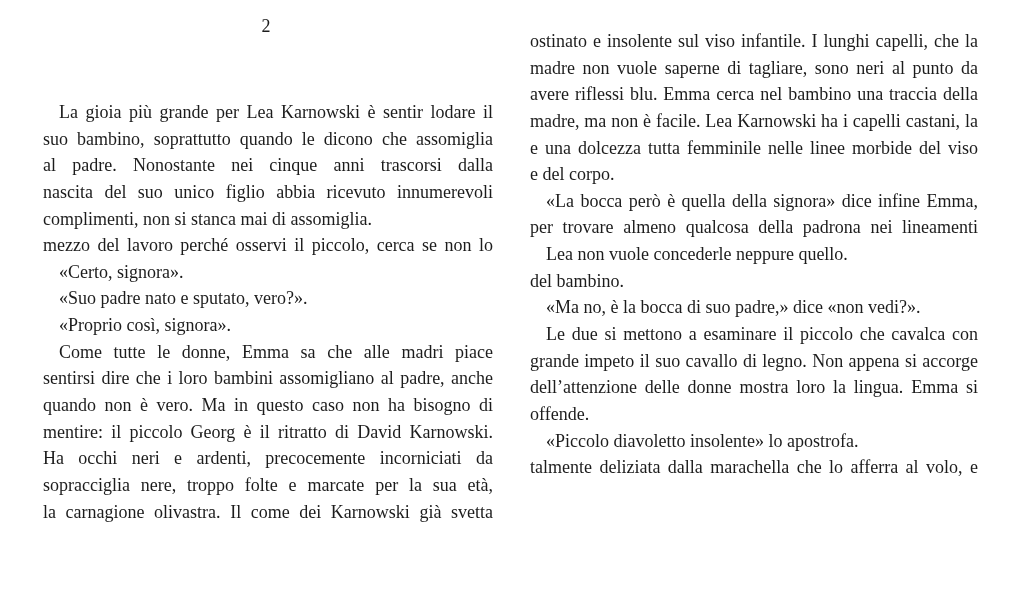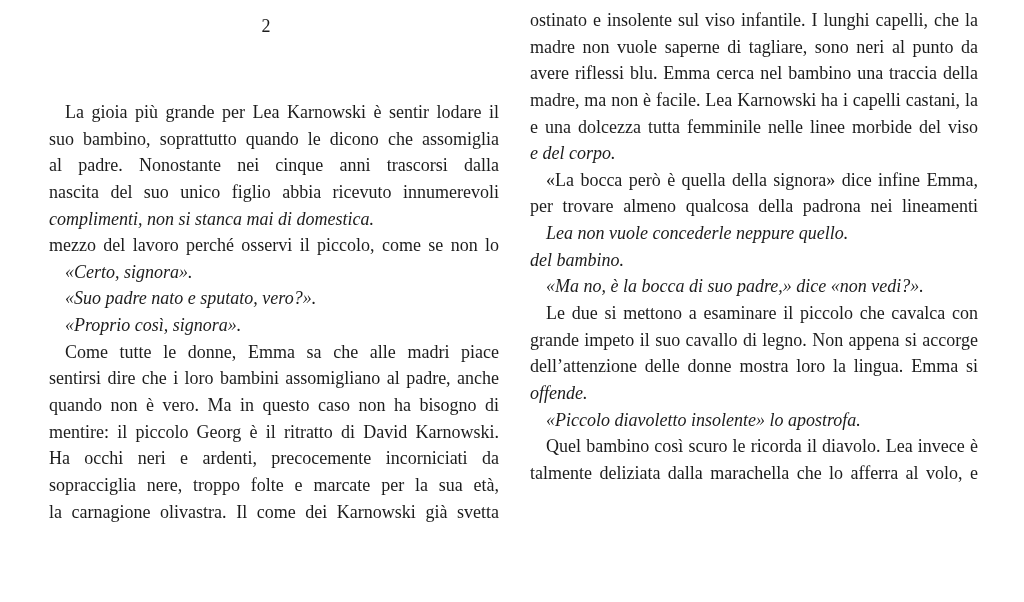--- a/index.html
+++ b/index.html
@@ -24,46 +24,46 @@
     top: 13px;
     width: 450px;
     text-align: center;
     font-size: 18px;
     line-height: 26.65px;
   }
   .col {
     position: absolute;
     font-size: 18px;
   }
-  .col-left  { left: 49px;  top: 99px; width: 450px; }
-  .col-right { left: 530px; top: 7px; width: 448px; }
+  .col-left  { left: 43px;  top: 99px; width: 450px; }
+  .col-right { left: 530px; top: 28px; width: 448px; }
   .line {
     height: 26.65px;
     line-height: 26.65px;
     text-align: justify;
     text-align-last: justify;
     text-justify: inter-word;
     overflow: hidden;
     white-space: normal;
   }
-  .line.end { text-align-last: left; font-style: italic; }
+  .line.end { text-align-last: left; }
   .line.ind { text-indent: 16px; }
 </style>
 </head>
 <body>
 
 <div class="page" style="background: rgb(255, 255, 255); color: rgb(28, 28, 28);">
   <div class="pagenum">2</div>
   <div class="col col-left">
       <div class="line ind">La gioia più grande per Lea Karnowski è sentir lodare il</div>
       <div class="line">suo bambino, soprattutto quando le dicono che assomiglia</div>
       <div class="line">al padre. Nonostante nei cinque anni trascorsi dalla</div>
       <div class="line">nascita del suo unico figlio abbia ricevuto innumerevoli</div>
-      <div class="line end">complimenti, non si stanca mai di domestica.</div>
-      <div class="line">mezzo del lavoro perché osservi il piccolo, come se non lo</div>
+      <div class="line end">complimenti, non si stanca mai di assomiglia.</div>
+      <div class="line">mezzo del lavoro perché osservi il piccolo, cerca se non lo</div>
       <div class="line end ind">«Certo, signora».</div>
       <div class="line end ind">«Suo padre nato e sputato, vero?».</div>
       <div class="line end ind">«Proprio così, signora».</div>
       <div class="line ind">Come tutte le donne, Emma sa che alle madri piace</div>
       <div class="line">sentirsi dire che i loro bambini assomigliano al padre, anche</div>
       <div class="line">quando non è vero. Ma in questo caso non ha bisogno di</div>
       <div class="line">mentire: il piccolo Georg è il ritratto di David Karnowski.</div>
       <div class="line">Ha occhi neri e ardenti, precocemente incorniciati da</div>
       <div class="line">sopracciglia nere, troppo folte e marcate per la sua età,</div>
       <div class="line">la carnagione olivastra. Il come dei Karnowski già svetta</div>
@@ -78,16 +78,15 @@
       <div class="line ind">«La bocca però è quella della signora» dice infine Emma,</div>
       <div class="line">per trovare almeno qualcosa della padrona nei lineamenti</div>
       <div class="line end ind">Lea non vuole concederle neppure quello.</div>
       <div class="line end">del bambino.</div>
       <div class="line end ind">«Ma no, è la bocca di suo padre,» dice «non vedi?».</div>
       <div class="line ind">Le due si mettono a esaminare il piccolo che cavalca con</div>
       <div class="line">grande impeto il suo cavallo di legno. Non appena si accorge</div>
       <div class="line">dell’attenzione delle donne mostra loro la lingua. Emma si</div>
       <div class="line end">offende.</div>
       <div class="line end ind">«Piccolo diavoletto insolente» lo apostrofa.</div>
-      <div class="line ind">Quel bambino così scuro le ricorda il diavolo. Lea invece è</div>
       <div class="line">talmente deliziata dalla marachella che lo afferra al volo, e</div>
     </div>
 </div>
 
 </body></html>

